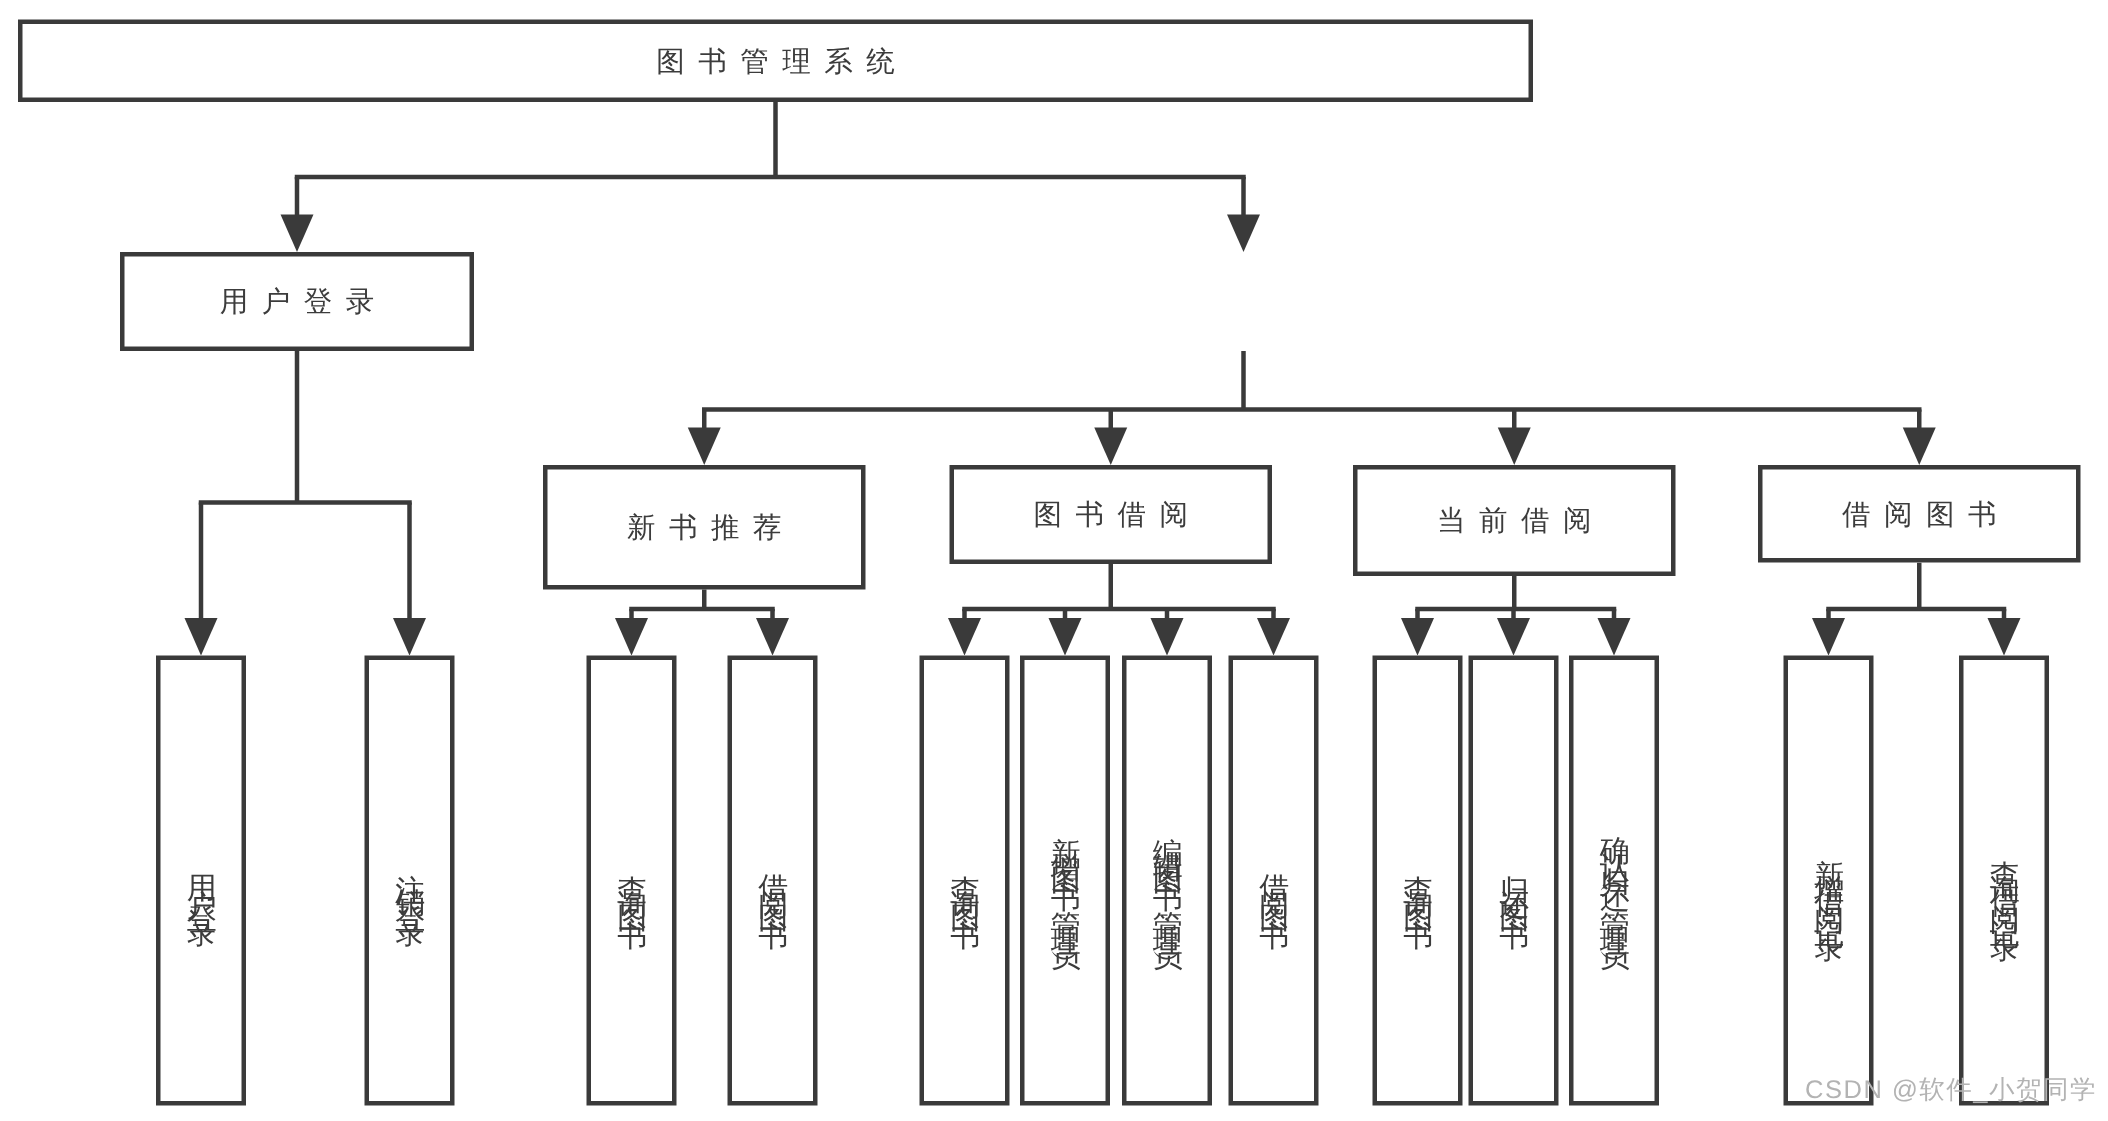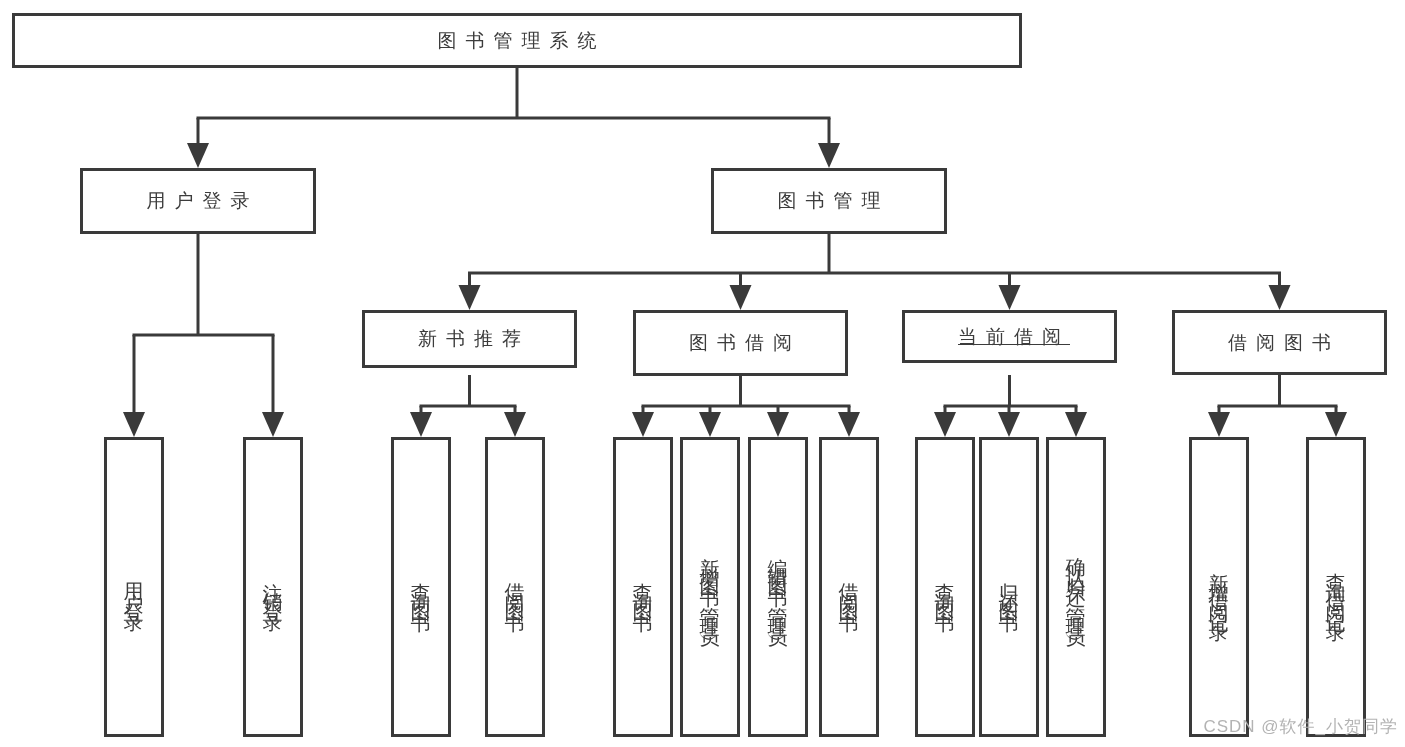--- a/index.html
+++ b/index.html
@@ -91,25 +91,24 @@
       <path d="M1217.5 406L1337.5 406" class="cline"></path>
       <path d="M1219 406L1219 417" class="cline"></path>
       <polygon points="1208,412 1230,412 1219,437" class="cfill"></polygon>
       <path d="M1336 406L1336 417" class="cline"></path>
       <polygon points="1325,412 1347,412 1336,437" class="cfill"></polygon>
     </svg>
 
   <div class="node hnode root" style="left:12px;top:13px;width:1010px;height:55px;">图书管理系统</div>
 
   <div class="node hnode" style="left:80px;top:168px;width:236px;height:66px;">用户登录</div>
-  <div class="node hnode" style="left:711px;top:168px;width:236px;height:66px;">图书管理</div>
 
-  <div class="node hnode" style="left:362px;top:310px;width:215px;height:58px;">新书推荐</div>
+  <div class="node hnode" style="left:362px;top:310px;width:215px;height:83px;">新书推荐</div>
   <div class="node hnode" style="left:633px;top:310px;width:215px;height:66px;">图书借阅</div>
-  <div class="node hnode" style="left:902px;top:310px;width:215px;height:53px;text-decoration:underline;">当前借阅</div>
+  <div class="node hnode" style="left:902px;top:310px;width:215px;height:74px;">当前借阅</div>
   <div class="node hnode" style="left:1172px;top:310px;width:215px;height:65px;">借阅图书</div>
 
   <div class="node vnode" style="left:104px;top:437px;width:60px;height:300px;">
     <span>用户登录</span>
   </div>
   <div class="node vnode" style="left:243px;top:437px;width:60px;height:300px;">
     <span>注销登录</span>
   </div>
 
   <div class="node vnode" style="left:391px;top:437px;width:60px;height:300px;">

